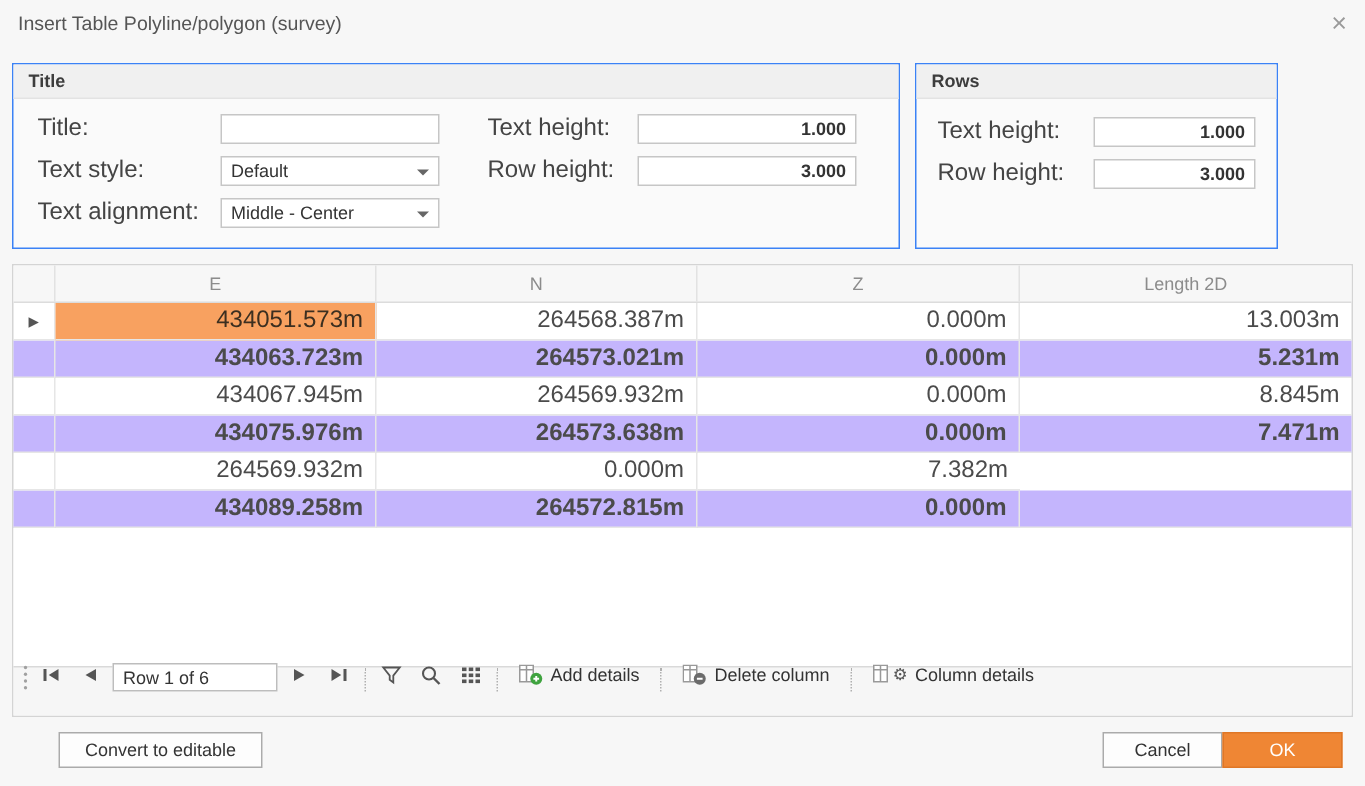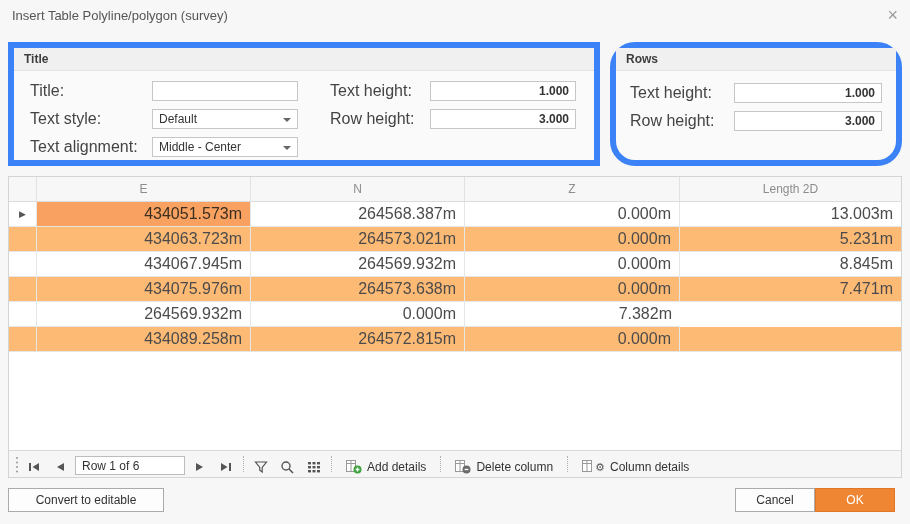--- a/index.html
+++ b/index.html
@@ -12,28 +12,28 @@
     overflow: hidden;
     font-size: 12px;
   }
   .titlebar {
     position: absolute; top: 0; left: 0; right: 0; height: 30px;
     display: flex; align-items: center; padding: 0 12px;
   }
   .dlg-title { font-size: 13px; color: #555; flex: 1; }
   .close-x { color: #9a9a9a; font-size: 18px; line-height: 18px; cursor: default; }
 
-  .group { position: absolute; border: 6px solid #3b82f6; background: #fafafa; }
+  .group { position: absolute; border: 1px solid #3b82f6; background: #fafafa; }
   .group-hdr {
     height: 23px; line-height: 23px; padding-left: 10px;
     background: #f0f0f0; border-bottom: 1px solid #e3e3e3;
     font-weight: bold; color: #3d3d3d; font-size: 12px;
   }
   .title-group { left: 8px; top: 42px; width: 592px; height: 124px; }
-  .rows-group  { left: 610px; top: 42px; width: 292px; height: 124px; border-radius: 25px; }
+  .rows-group  { left: 610px; top: 42px; width: 242px; height: 124px; }
 
   .tg-body {
     display: grid;
     grid-template-columns: 122px 146px 32px 100px 146px;
     padding: 10px 0 0 16px; row-gap: 8px; align-items: center;
   }
   .rg-body {
     display: grid;
     grid-template-columns: 104px 1fr;
     padding: 12px 14px 0 14px; row-gap: 8px; align-items: center;
@@ -65,34 +65,34 @@
   .grid-header {
     display: grid; grid-template-columns: 28px 214px 214px 215px 1fr;
     height: 25px; background: #f7f7f7; border-bottom: 1px solid #dcdcdc; flex: none;
   }
   .hcell {
     display: flex; align-items: center; justify-content: center;
     color: #8c8c8c; border-right: 1px solid #e2e2e2; font-size: 12px;
   }
   .hcell:last-child { border-right: none; }
   .trow { display: grid; grid-template-columns: 28px 214px 214px 215px 1fr; height: 25px; }
-  .trow.alt { background: #fdba74; }
+  .trow.alt { background: #c4b5fd; font-weight: bold; }
   .cell {
     display: flex; align-items: center; justify-content: flex-end;
     padding-right: 8px; color: #4b4b4b; font-size: 16px;
     border-right: 1px solid #e6e6e6; border-bottom: 1px solid #e6e6e6;
   }
   .cell:last-child { border-right: none; }
   .cell.gutter { justify-content: center; padding: 0; color: #555; font-size: 9px; }
   .cell.sel { color: #3c2f20; }
   .grid-filler { flex: 1; background: #fff; }
 
   .toolbar {
     flex: none; height: 27px; background: #f6f6f6; border-top: 1px solid #d9d9d9;
-    display: flex; align-items: flex-start; padding: 5px 6px; gap: 4px;
+    display: flex; align-items: flex-end; padding: 16px 6px; gap: 4px;
   }
   .tbtn {
     height: 22px; min-width: 22px; display: flex; align-items: center; justify-content: center;
     gap: 5px; padding: 0 4px; background: transparent; border: none; cursor: default;
     font-family: inherit; font-size: 12px; color: #333;
   }
   .tbtn.labeled { padding: 0 8px; }
   .sep { height: 16px; border-left: 1px dotted #b0b0b0; margin: 0 2px; }
   .rowbox {
     width: 110px; height: 19px; border: 1px solid #bdbdbd; background: #fff;
@@ -102,21 +102,21 @@
 
   
   .footer {
     position: absolute; left: 8px; right: 8px; top: 487px; height: 25px;
     display: flex; align-items: center;
   }
   .btn {
     height: 24px; background: #fdfdfd; border: 1px solid #ababab; color: #333;
     font-family: inherit; font-size: 12px; padding: 0 12px; cursor: default;
   }
-  .btn-convert { width: 156px; }
+  .btn-convert { width: 136px; margin-left: 31px; }
   .spacer { flex: 1; }
   .btn-ok { width: 80px; background: #ef8634; border-color: #df7727; color: #fff; margin-right: 7px; }
   .btn-cancel { width: 80px; }
 </style>
 </head>
 <body>
 
 <div class="titlebar">
   <span class="dlg-title">Insert Table Polyline/polygon (survey)</span>
   <span class="close-x">×</span>

